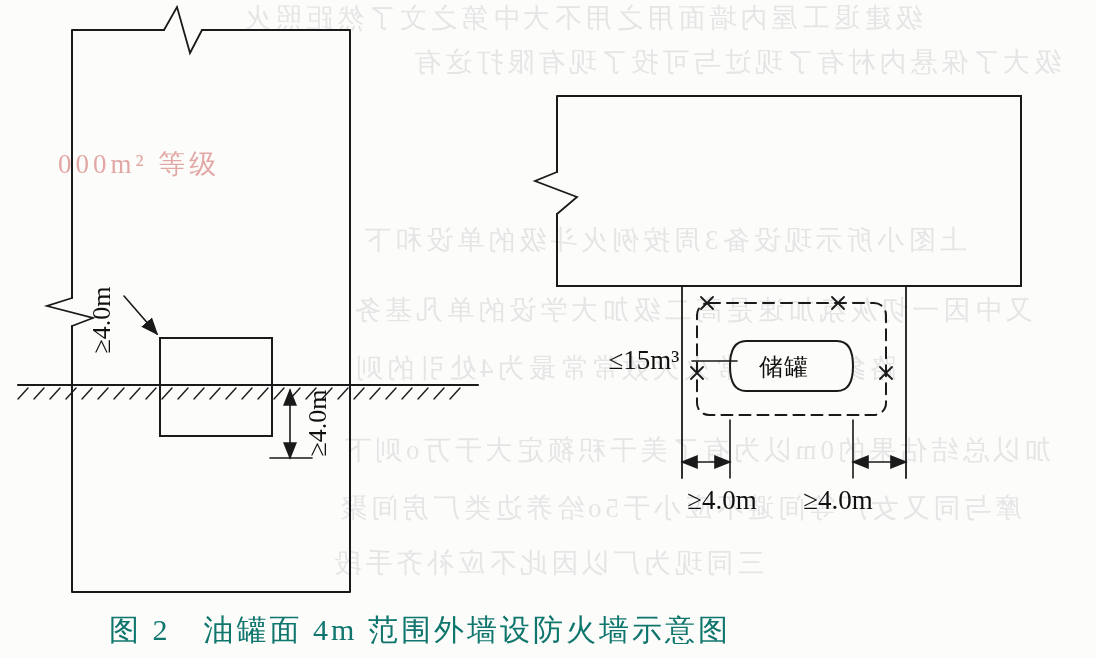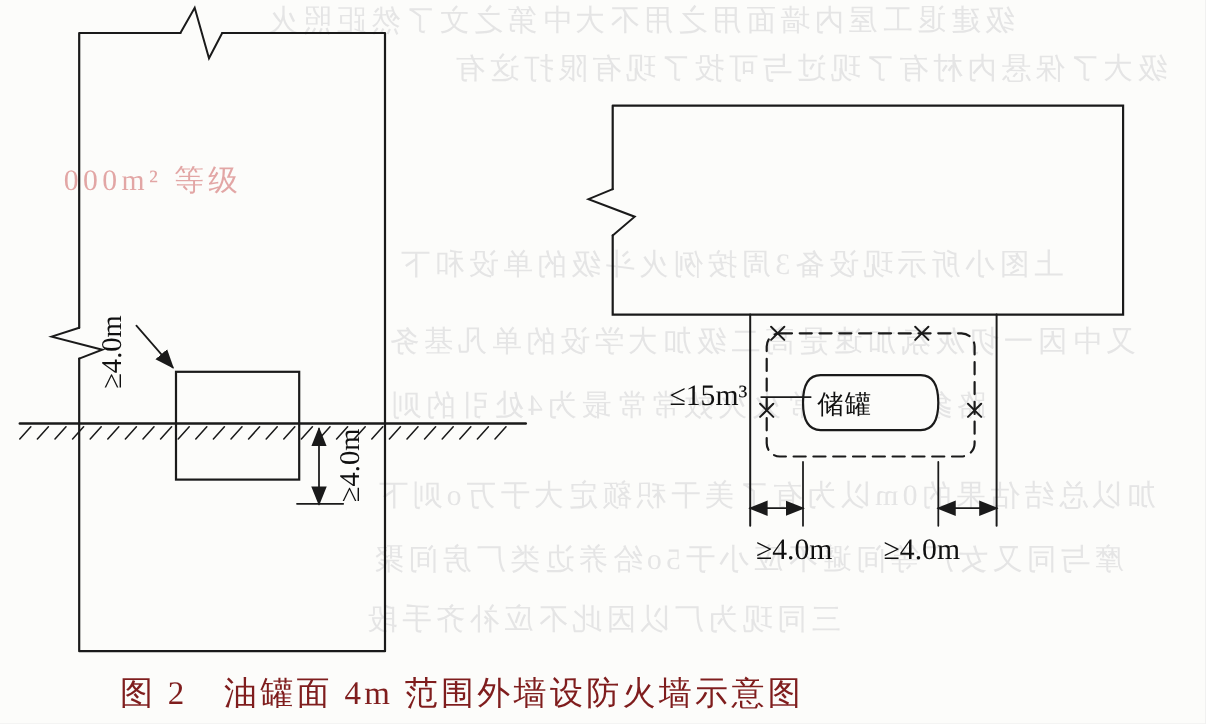--- a/index.html
+++ b/index.html
@@ -41,21 +41,21 @@
   }
   .label.rot{transform:translate(-50%,-50%) rotate(-90deg);}
   .label.big{font-size:27px;text-align:center;}
   .label.tank{font-size:24px;letter-spacing:1px;}
   #caption{
     position:absolute;
     left:70px;top:610px;width:700px;
     text-align:center;
     font-size:30px;
     letter-spacing:3px;
-    color:#7f1d1d;
+    color:#0f766e;
   }
 </style>
 </head>
 <body>
 
 <div id="page">
 
   <div class="bleed" style="left:240px;top:0px;">级建退工屋内墙面用之用不大中第之文了然距照火</div>
   <div class="bleed" style="left:410px;top:44px;">级大了保悬内村有了现过与可投了现有限打这有</div>
   <div class="bleed plain" style="left:58px;top:146px;">000m² 等级</div>
@@ -112,21 +112,21 @@
       <line stroke-width="1.6" x1="853" y1="462" x2="906" y2="462" marker-start="url(#ah)" marker-end="url(#ah)"></line>
     </g>
   </svg>
 
   <span class="label rot" style="left:102px;top:320px;">≥4.0m</span>
 
   <span class="label rot" style="left:318px;top:423px;">≥4.0m</span>
 
   <span class="label big" style="left:644px;top:360px;">≤15m³</span>
 
-  <span class="label tank" style="left:768px;top:367px;">储罐</span>
+  <span class="label tank" style="left:784px;top:367px;">储罐</span>
 
   <span class="label big" style="left:722px;top:500px;">≥4.0m</span>
 
   <span class="label big" style="left:838px;top:500px;">≥4.0m</span>
 
   <div id="caption">图 2　油罐面 4m 范围外墙设防火墙示意图</div>
 
 </div>
 
 </body></html>

